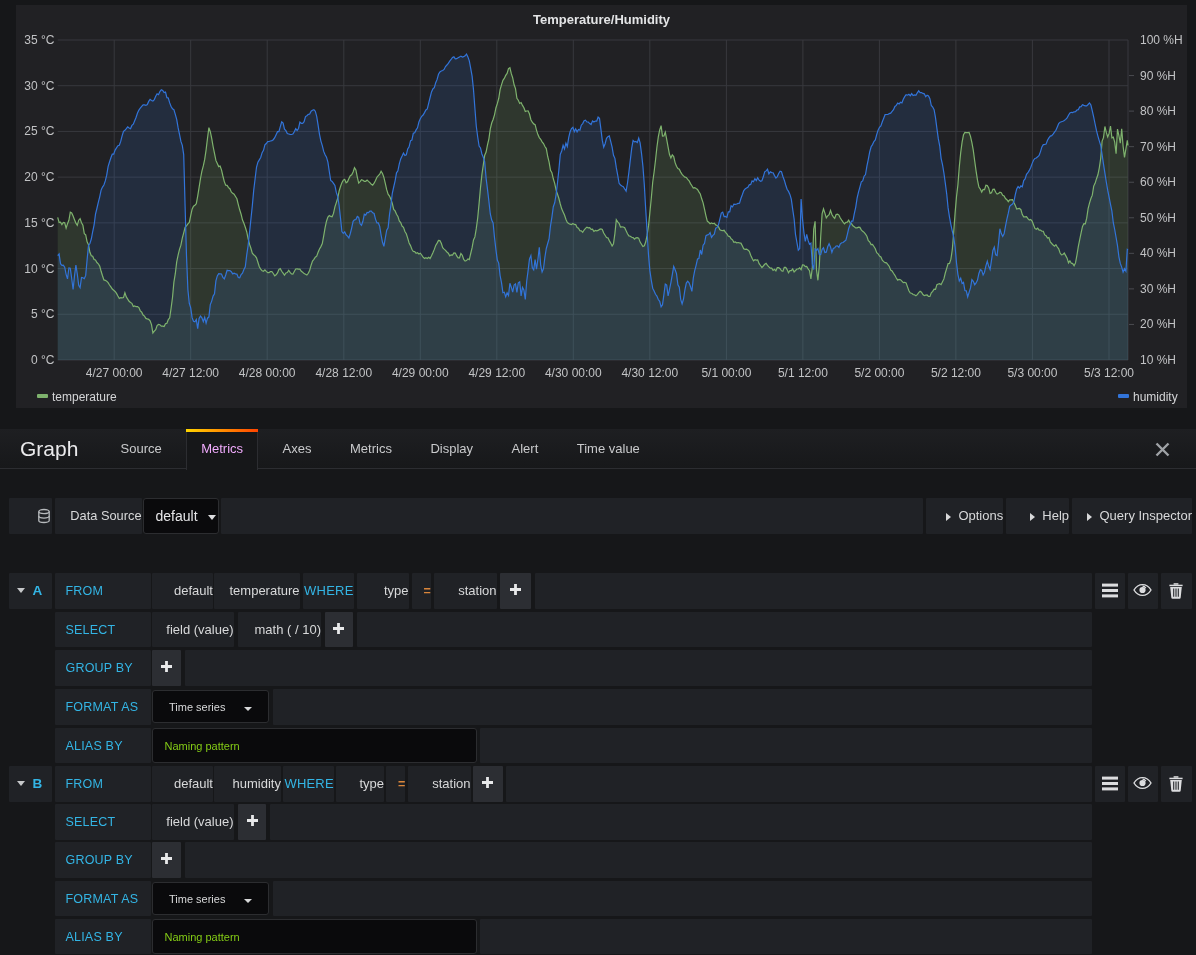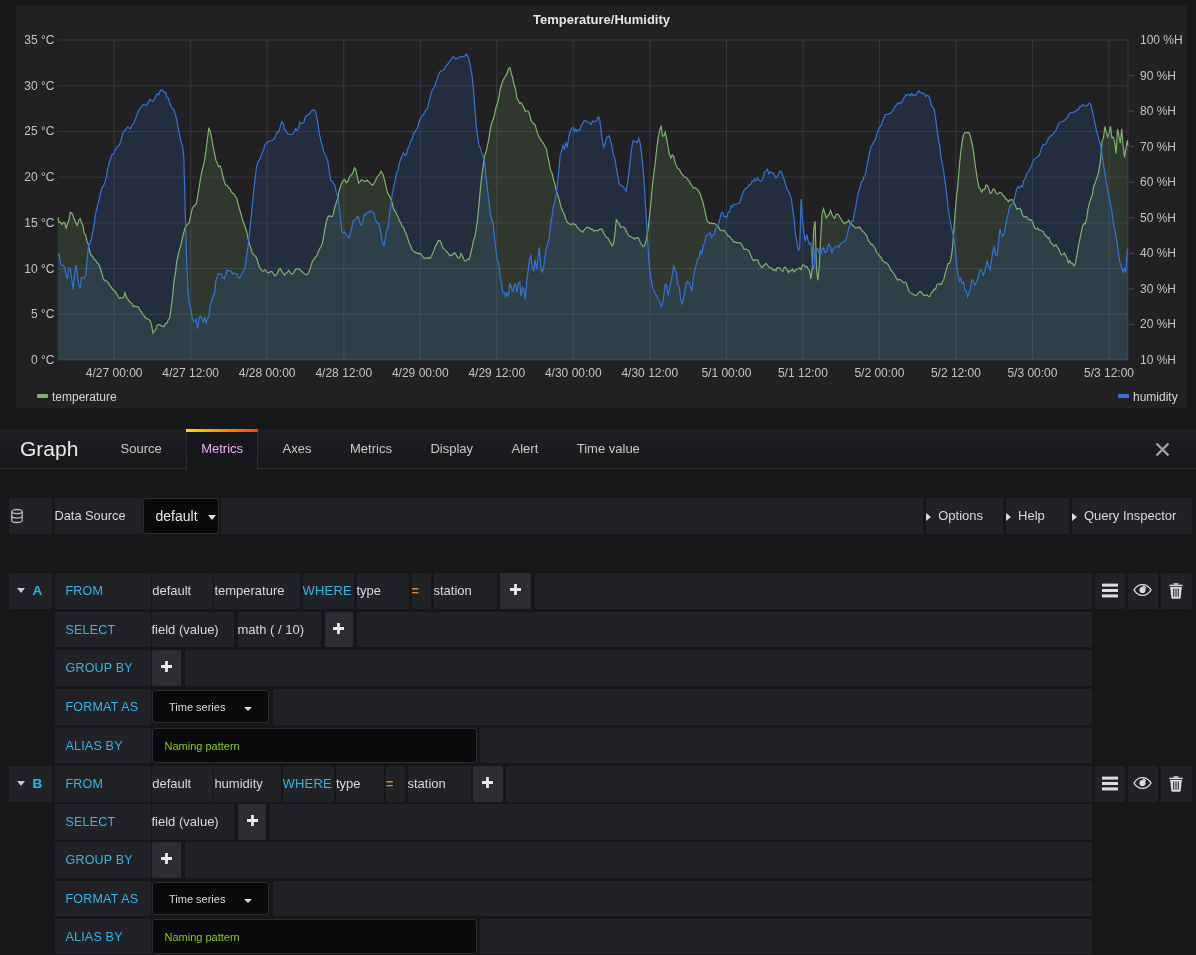--- a/index.html
+++ b/index.html
@@ -18,21 +18,21 @@
 #tabs{position:absolute;left:106.5px;top:0;height:40px;white-space:nowrap}
 .tab{display:inline-block;height:40px;line-height:39px;padding:0 14px;margin-right:10.5px;
  font-size:13px;font-weight:400;color:#c9cacc;position:relative}
 .tab.active{background:#161719;color:#f0abfc;border-left:1px solid #2c2d31;
  border-right:1px solid #2c2d31;height:41px}
 .tab.active::before{content:"";position:absolute;left:-1px;right:-1px;top:0;height:3px;
  background:linear-gradient(90deg,#ffd500,#ff4400)}
 #closex{position:absolute;left:1155px;top:13px}
 
 .seg{position:absolute;height:35.5px;line-height:35.5px;background:#202226;
- font-size:13px;color:#d8d9da;text-align:left;border-radius:1px}
+ font-size:13px;color:#d8d9da;text-align:right;border-radius:1px}
 .seg.lft{text-align:left;padding-left:11px}
 .lbl{color:#33b5e5;font-weight:500;font-size:12.5px;letter-spacing:0.2px}
 .blank{position:absolute;height:35.5px;background:#202226;border-radius:1px}
 .dark{position:absolute;background:#0a0a0c;border:1px solid #2c2d30;border-radius:3px;
  font-size:11px;color:#d8d9da}
 .plus{position:absolute;height:35.5px;background:#2c2e33;border-radius:1px;color:#e6e7e8;
  text-align:center}
 .plus svg{margin-top:11px}
 .rcaret{width:0;height:0;border-top:4.5px solid transparent;border-bottom:4.5px solid transparent;
  border-left:5px solid #d8d9da;display:inline-block;margin-right:7px;position:relative;top:0.5px}

